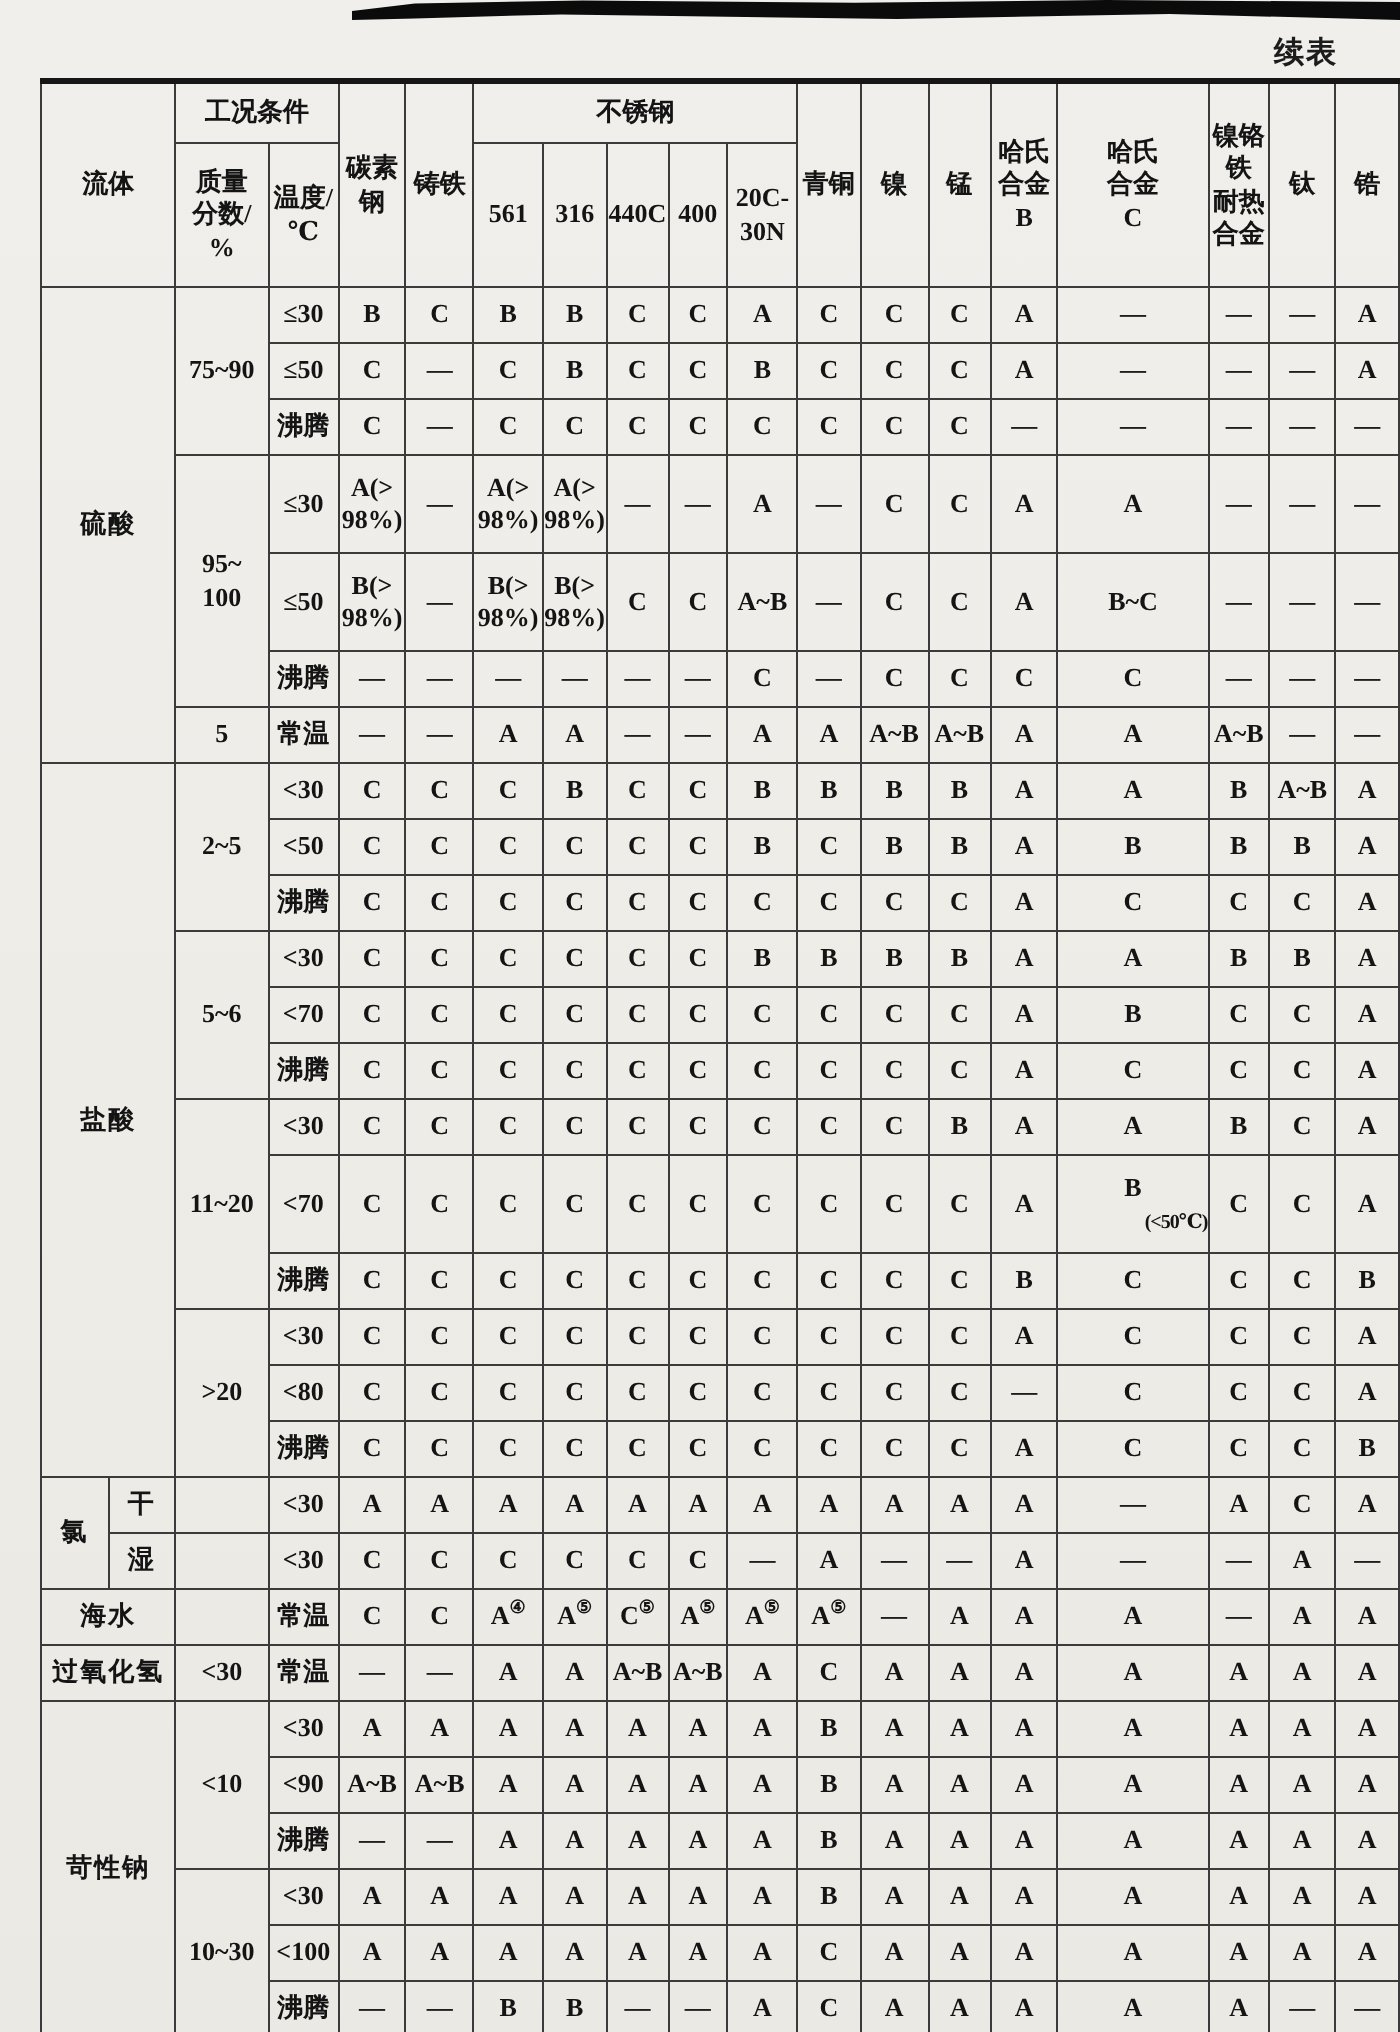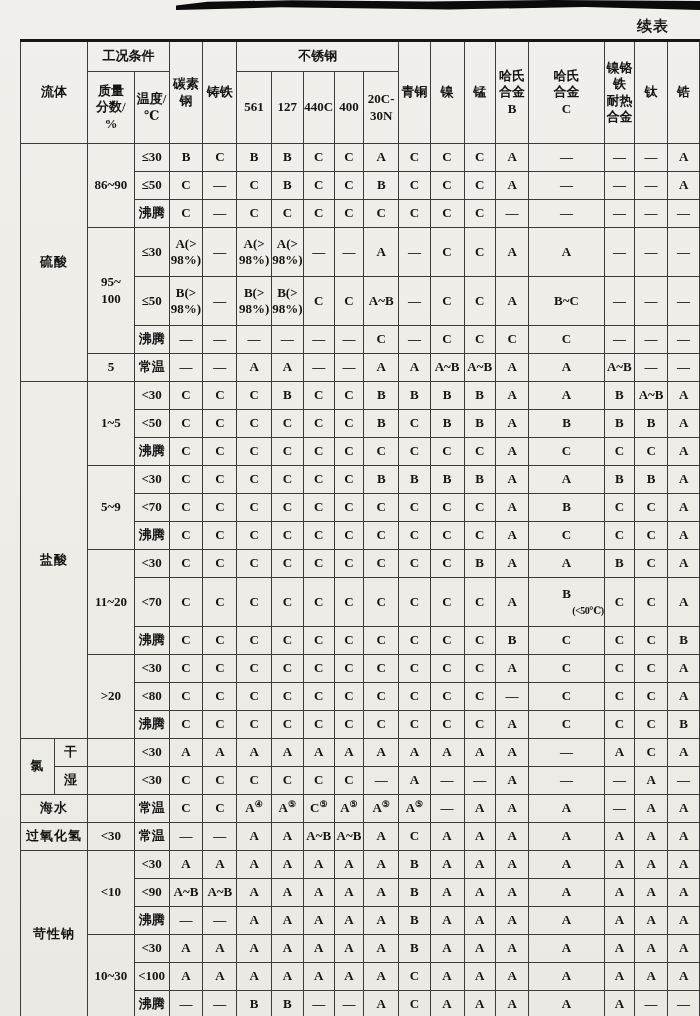--- a/index.html
+++ b/index.html
@@ -83,30 +83,30 @@
           <th rowspan="2">哈氏<br>合金<br>B</th>
           <th rowspan="2">哈氏<br>合金<br>C</th>
           <th rowspan="2">镍铬<br>铁<br>耐热<br>合金</th>
           <th rowspan="2">钛</th>
           <th rowspan="2">锆</th>
         </tr>
         <tr class="h2">
           <th>质量<br>分数/<br>%</th>
           <th>温度/<br>℃</th>
           <th>561</th>
-          <th>127</th>
+          <th>316</th>
           <th>440C</th>
           <th>400</th>
           <th>20C-<br>30N</th>
         </tr>
       </thead>
     <tbody>
         <tr>
           <td class="fluid" rowspan="7" colspan="2">硫酸</td>
-          <td rowspan="3">86~90</td>
+          <td rowspan="3">75~90</td>
           <td>≤30</td>
           <td>B</td>
           <td>C</td>
           <td>B</td>
           <td>B</td>
           <td>C</td>
           <td>C</td>
           <td>A</td>
           <td>C</td>
           <td>C</td>
@@ -222,21 +222,21 @@
           <td>A~B</td>
           <td>A~B</td>
           <td>A</td>
           <td>A</td>
           <td>A~B</td>
           <td>—</td>
           <td>—</td>
         </tr>
         <tr>
           <td class="fluid" rowspan="12" colspan="2">盐酸</td>
-          <td rowspan="3">1~5</td>
+          <td rowspan="3">2~5</td>
           <td>&lt;30</td>
           <td>C</td>
           <td>C</td>
           <td>C</td>
           <td>B</td>
           <td>C</td>
           <td>C</td>
           <td>B</td>
           <td>B</td>
           <td>B</td>
@@ -277,21 +277,21 @@
           <td>C</td>
           <td>C</td>
           <td>C</td>
           <td>A</td>
           <td>C</td>
           <td>C</td>
           <td>C</td>
           <td>A</td>
         </tr>
         <tr>
-          <td rowspan="3">5~9</td>
+          <td rowspan="3">5~6</td>
           <td>&lt;30</td>
           <td>C</td>
           <td>C</td>
           <td>C</td>
           <td>C</td>
           <td>C</td>
           <td>C</td>
           <td>B</td>
           <td>B</td>
           <td>B</td>

